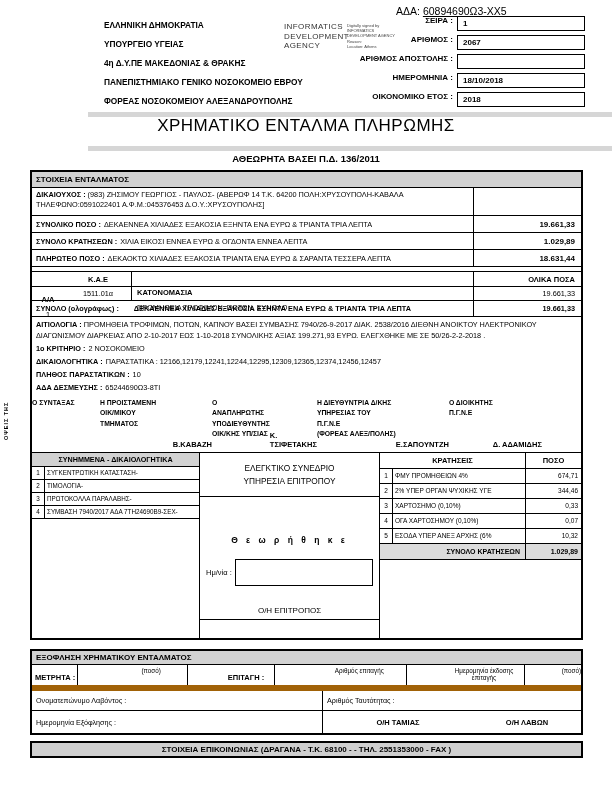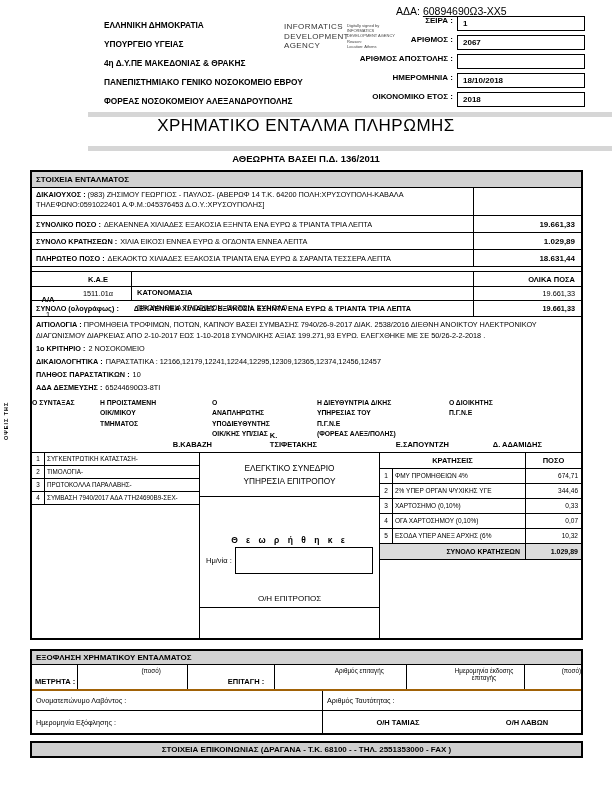--- a/index.html
+++ b/index.html
@@ -68,21 +68,21 @@
   .att-row { display:flex; border-bottom:1px solid #000; height:13px; font-size:6.3px; }
   .att-num { width:13px; border-right:1px solid #000; text-align:center; line-height:12px; }
   .att-text { flex:1; padding-left:2px; line-height:12px; white-space:nowrap; overflow:hidden; }
 
   .band-mid { width:181px; border-left:1px solid #000; border-right:1px solid #000;
               display:flex; flex-direction:column; }
   .audit-top { height:44px; border-bottom:1px solid #000; display:flex; flex-direction:column;
                align-items:center; justify-content:center; font-size:8.3px; line-height:1.5; }
   .audit-mid { border-bottom:1px solid #000; padding:6px 6px 4px 6px; }
   .approved { text-align:center; font-weight:bold; font-size:8.5px; letter-spacing:3px;margin-top:32px; }
-  .date-row { display:flex; align-items:center; margin-top:2px; gap:3px; }
+  .date-row { display:flex; align-items:center; margin-top:14px; gap:3px; }
   .date-label { font-size:7.5px; white-space:nowrap; }
   .date-box { flex:1; height:27px; border:1px solid #000; background:#fff; }
   .commissioner { text-align:center; font-size:8px; margin-top:20px; }
 
   .band-right { flex:1; display:flex; flex-direction:column; }
   .kr-hdr { display:flex; height:16px; border-bottom:1px solid #000; font-weight:bold; font-size:7.5px; }
   .kr-title { flex:1; text-align:center; line-height:16px; border-right:1px solid #000; }
   .kr-amt-h { width:55px; text-align:center; line-height:16px; }
   .kr-row { display:flex; height:15px; border-bottom:1px solid #000; font-size:6.5px; }
   .kr-num { width:13px; border-right:1px solid #000; text-align:center; line-height:14px; }
@@ -93,21 +93,21 @@
   .kr-total-label { flex:1; text-align:right; padding-right:5px; line-height:15px; border-right:1px solid #000; }
   .kr-total-val { width:55px; text-align:right; padding-right:3px; line-height:15px; }
 
   .side-note { position:absolute; left:3px; top:348px; height:92px; writing-mode:vertical-rl;
                transform:rotate(180deg); font-size:5.5px; font-weight:bold; letter-spacing:1px; }
 
   
   .pay-box { position:absolute; left:30px; top:649px; width:553px; height:86px;
              border:2px solid #000; display:flex; flex-direction:column; background:#fff; }
   .pay-hdr { background:#d2d2d2; border-bottom:1px solid #000; font-weight:bold; font-size:8px; padding:2px 4px; }
-  .pay-r1 { display:flex; border-bottom:2px solid #a16207; height:26px;gap:37px; }
+  .pay-r1 { display:flex; border-bottom:6px solid #a16207; height:26px;gap:37px; }
   .pay-r1 > div { border-right:1px solid #000; }
   .pay-r1 > div:last-child { border-right:none; }
   .pc-lab { display:flex; align-items:flex-end; padding:0 2px 3px 3px; font-weight:bold; font-size:7.5px; white-space:nowrap; }
   .pc-hint { font-size:6.3px; text-align:center; padding-top:2px; }
   .pc1 { width:47px; } .pc2 { width:93px; } .pc3 { width:63px; } .pc4 { width:122px; } .pc5 { width:103px; } .pc6 { flex:1; }
   .pay-r2 { display:flex; border-bottom:1px solid #000; height:20px; font-size:7.2px; }
   .pay-r2-left { width:291px; border-right:1px solid #000; display:flex; align-items:center; padding-left:4px; }
   .pay-r2-right { flex:1; display:flex; align-items:center; padding-left:4px; }
   .pay-r3 { display:flex; flex:1; font-size:7.2px; }
   .pay-r3-left { width:291px; border-right:1px solid #000; display:flex; align-items:center; padding-left:4px; }
@@ -270,20 +270,21 @@
       </div>
       <div class="sig-col" style="flex:1">
         <div class="sig-title">Ο ΔΙΟΙΚΗΤΗΣ
 Π.Γ.Ν.Ε</div>
         <div class="sig-name">Δ. ΑΔΑΜΙΔΗΣ</div>
       </div>
     </div>
 
     <div class="band">
       <div class="band-left">
+        <div class="att-hdr">ΣΥΝΗΜΜΕΝΑ - ΔΙΚΑΙΟΛΟΓΗΤΙΚΑ</div>
         <div class="att-row">
           <div class="att-num">1</div>
           <div class="att-text">ΣΥΓΚΕΝΤΡΩΤΙΚΗ ΚΑΤΑΣΤΑΣΗ-</div>
         </div>
         <div class="att-row">
           <div class="att-num">2</div>
           <div class="att-text">ΤΙΜΟΛΟΓΙΑ-</div>
         </div>
         <div class="att-row">
           <div class="att-num">3</div>

